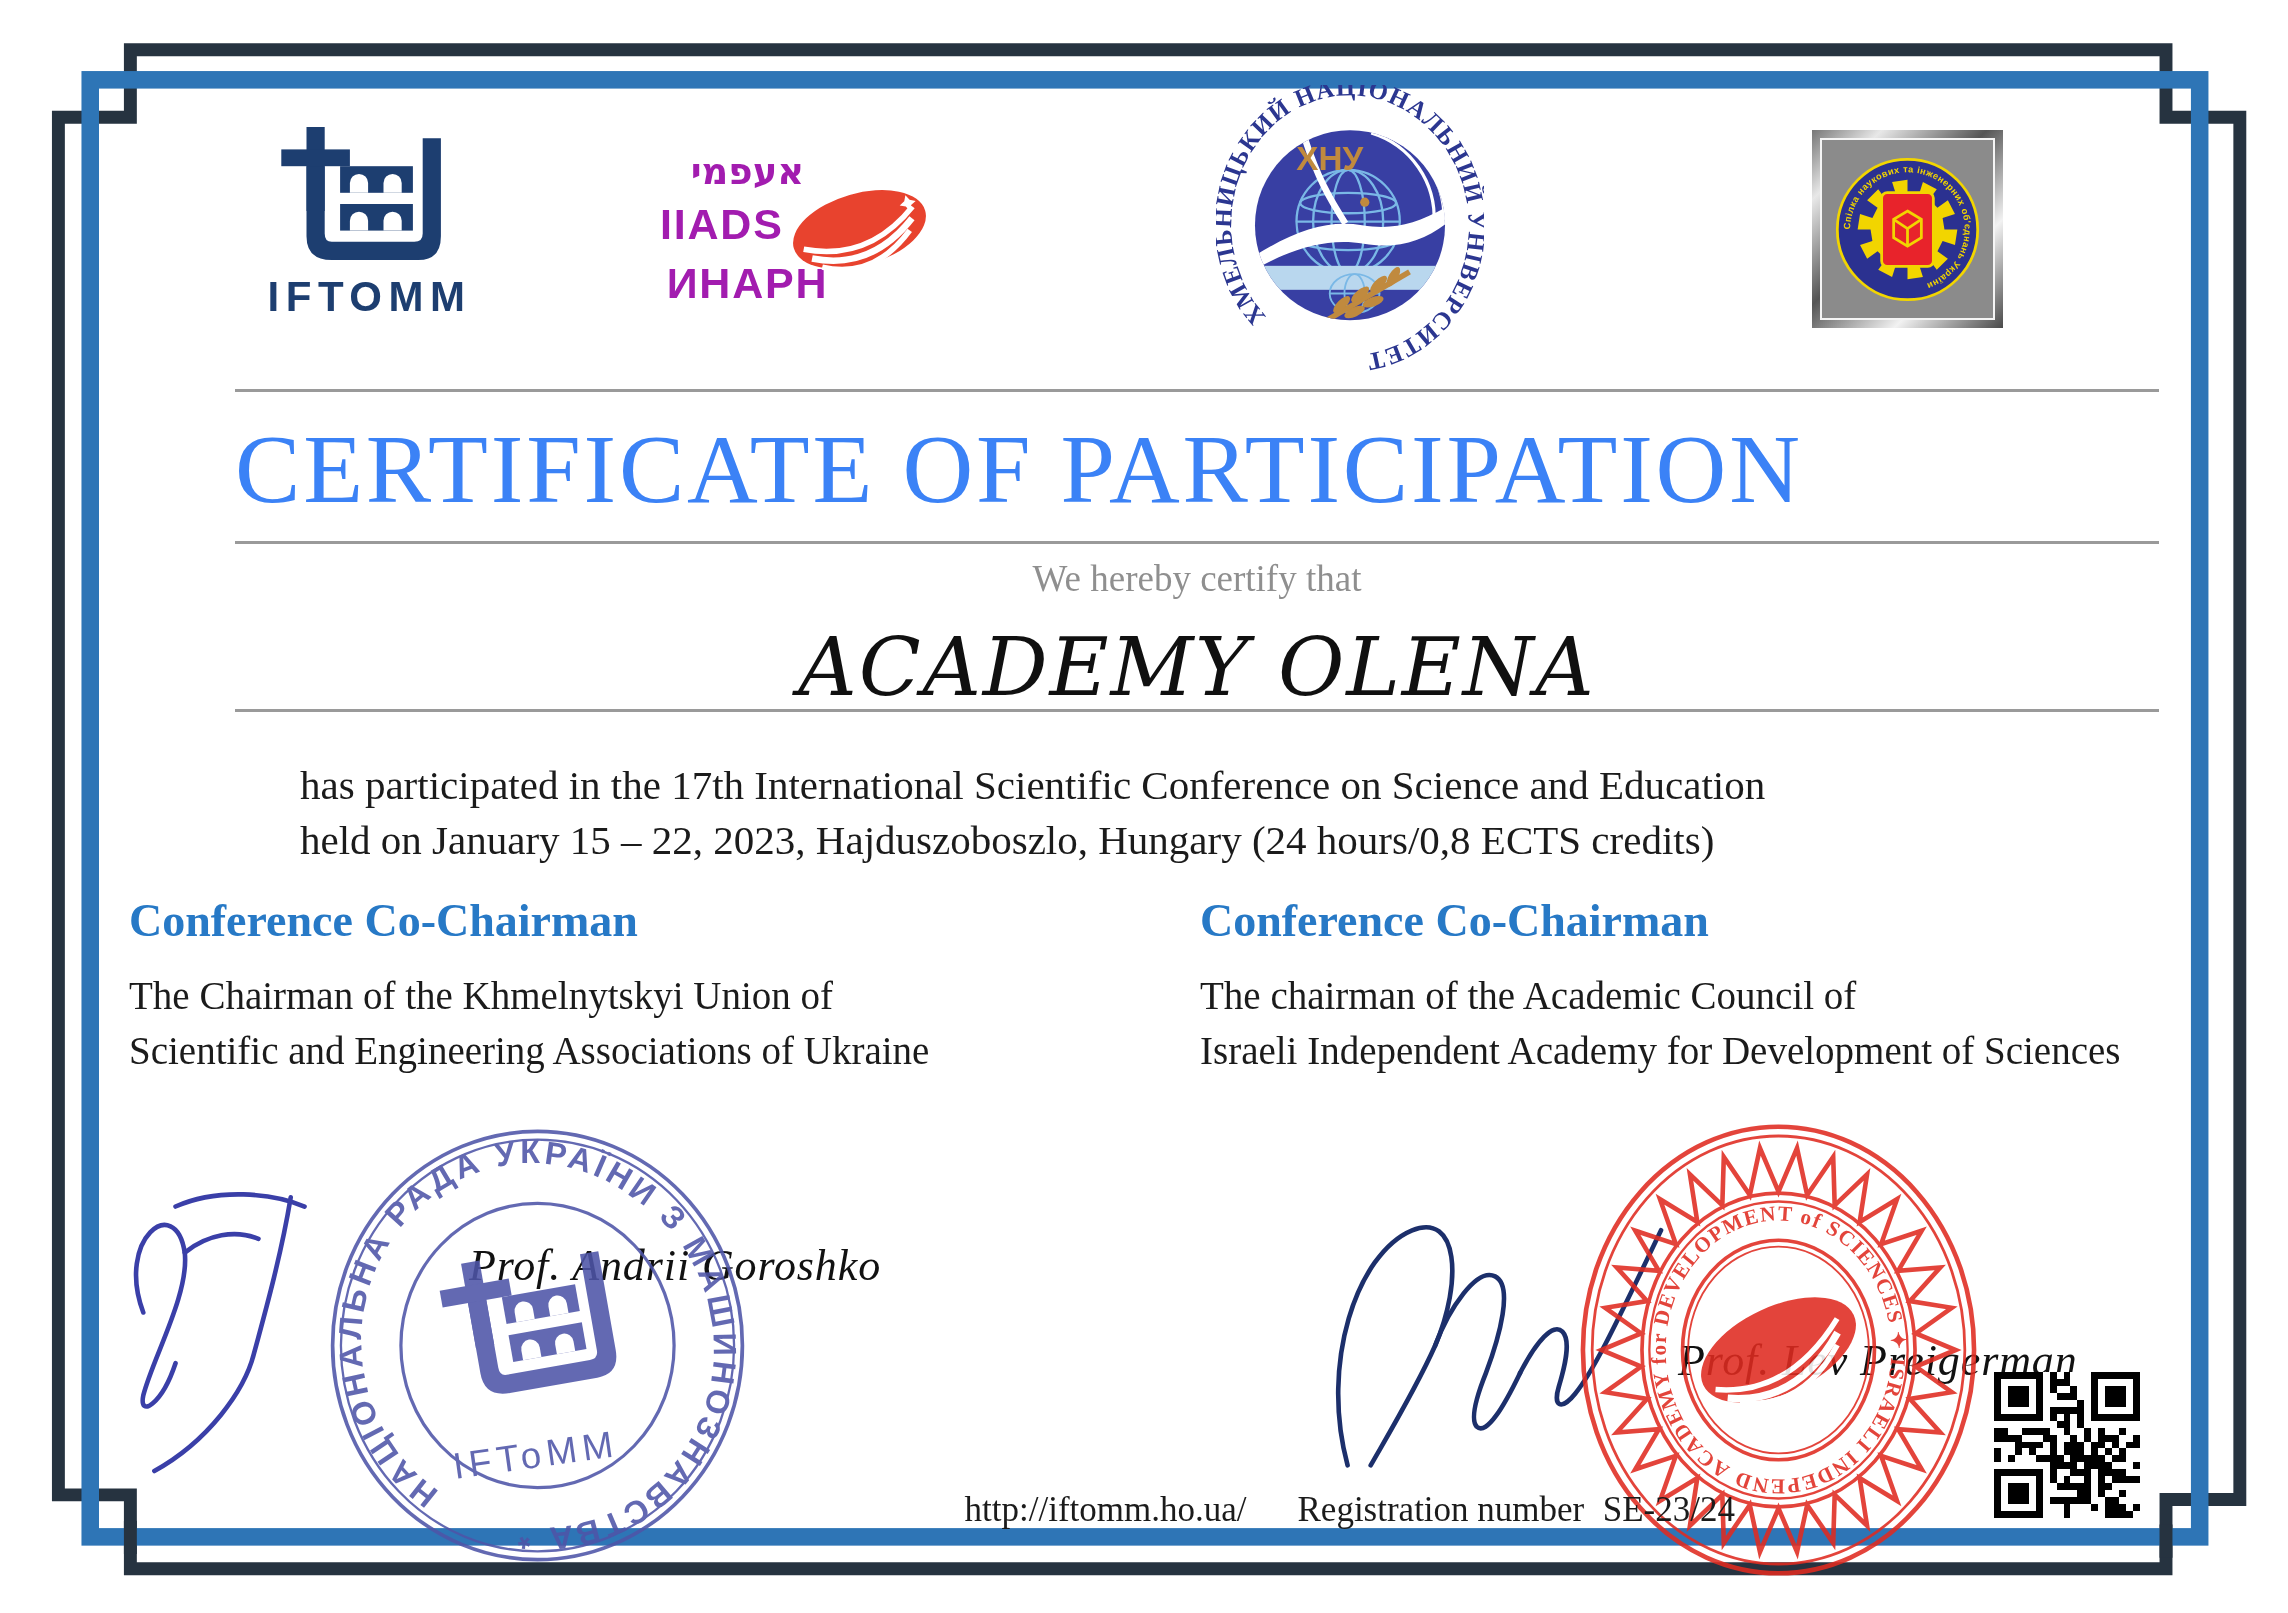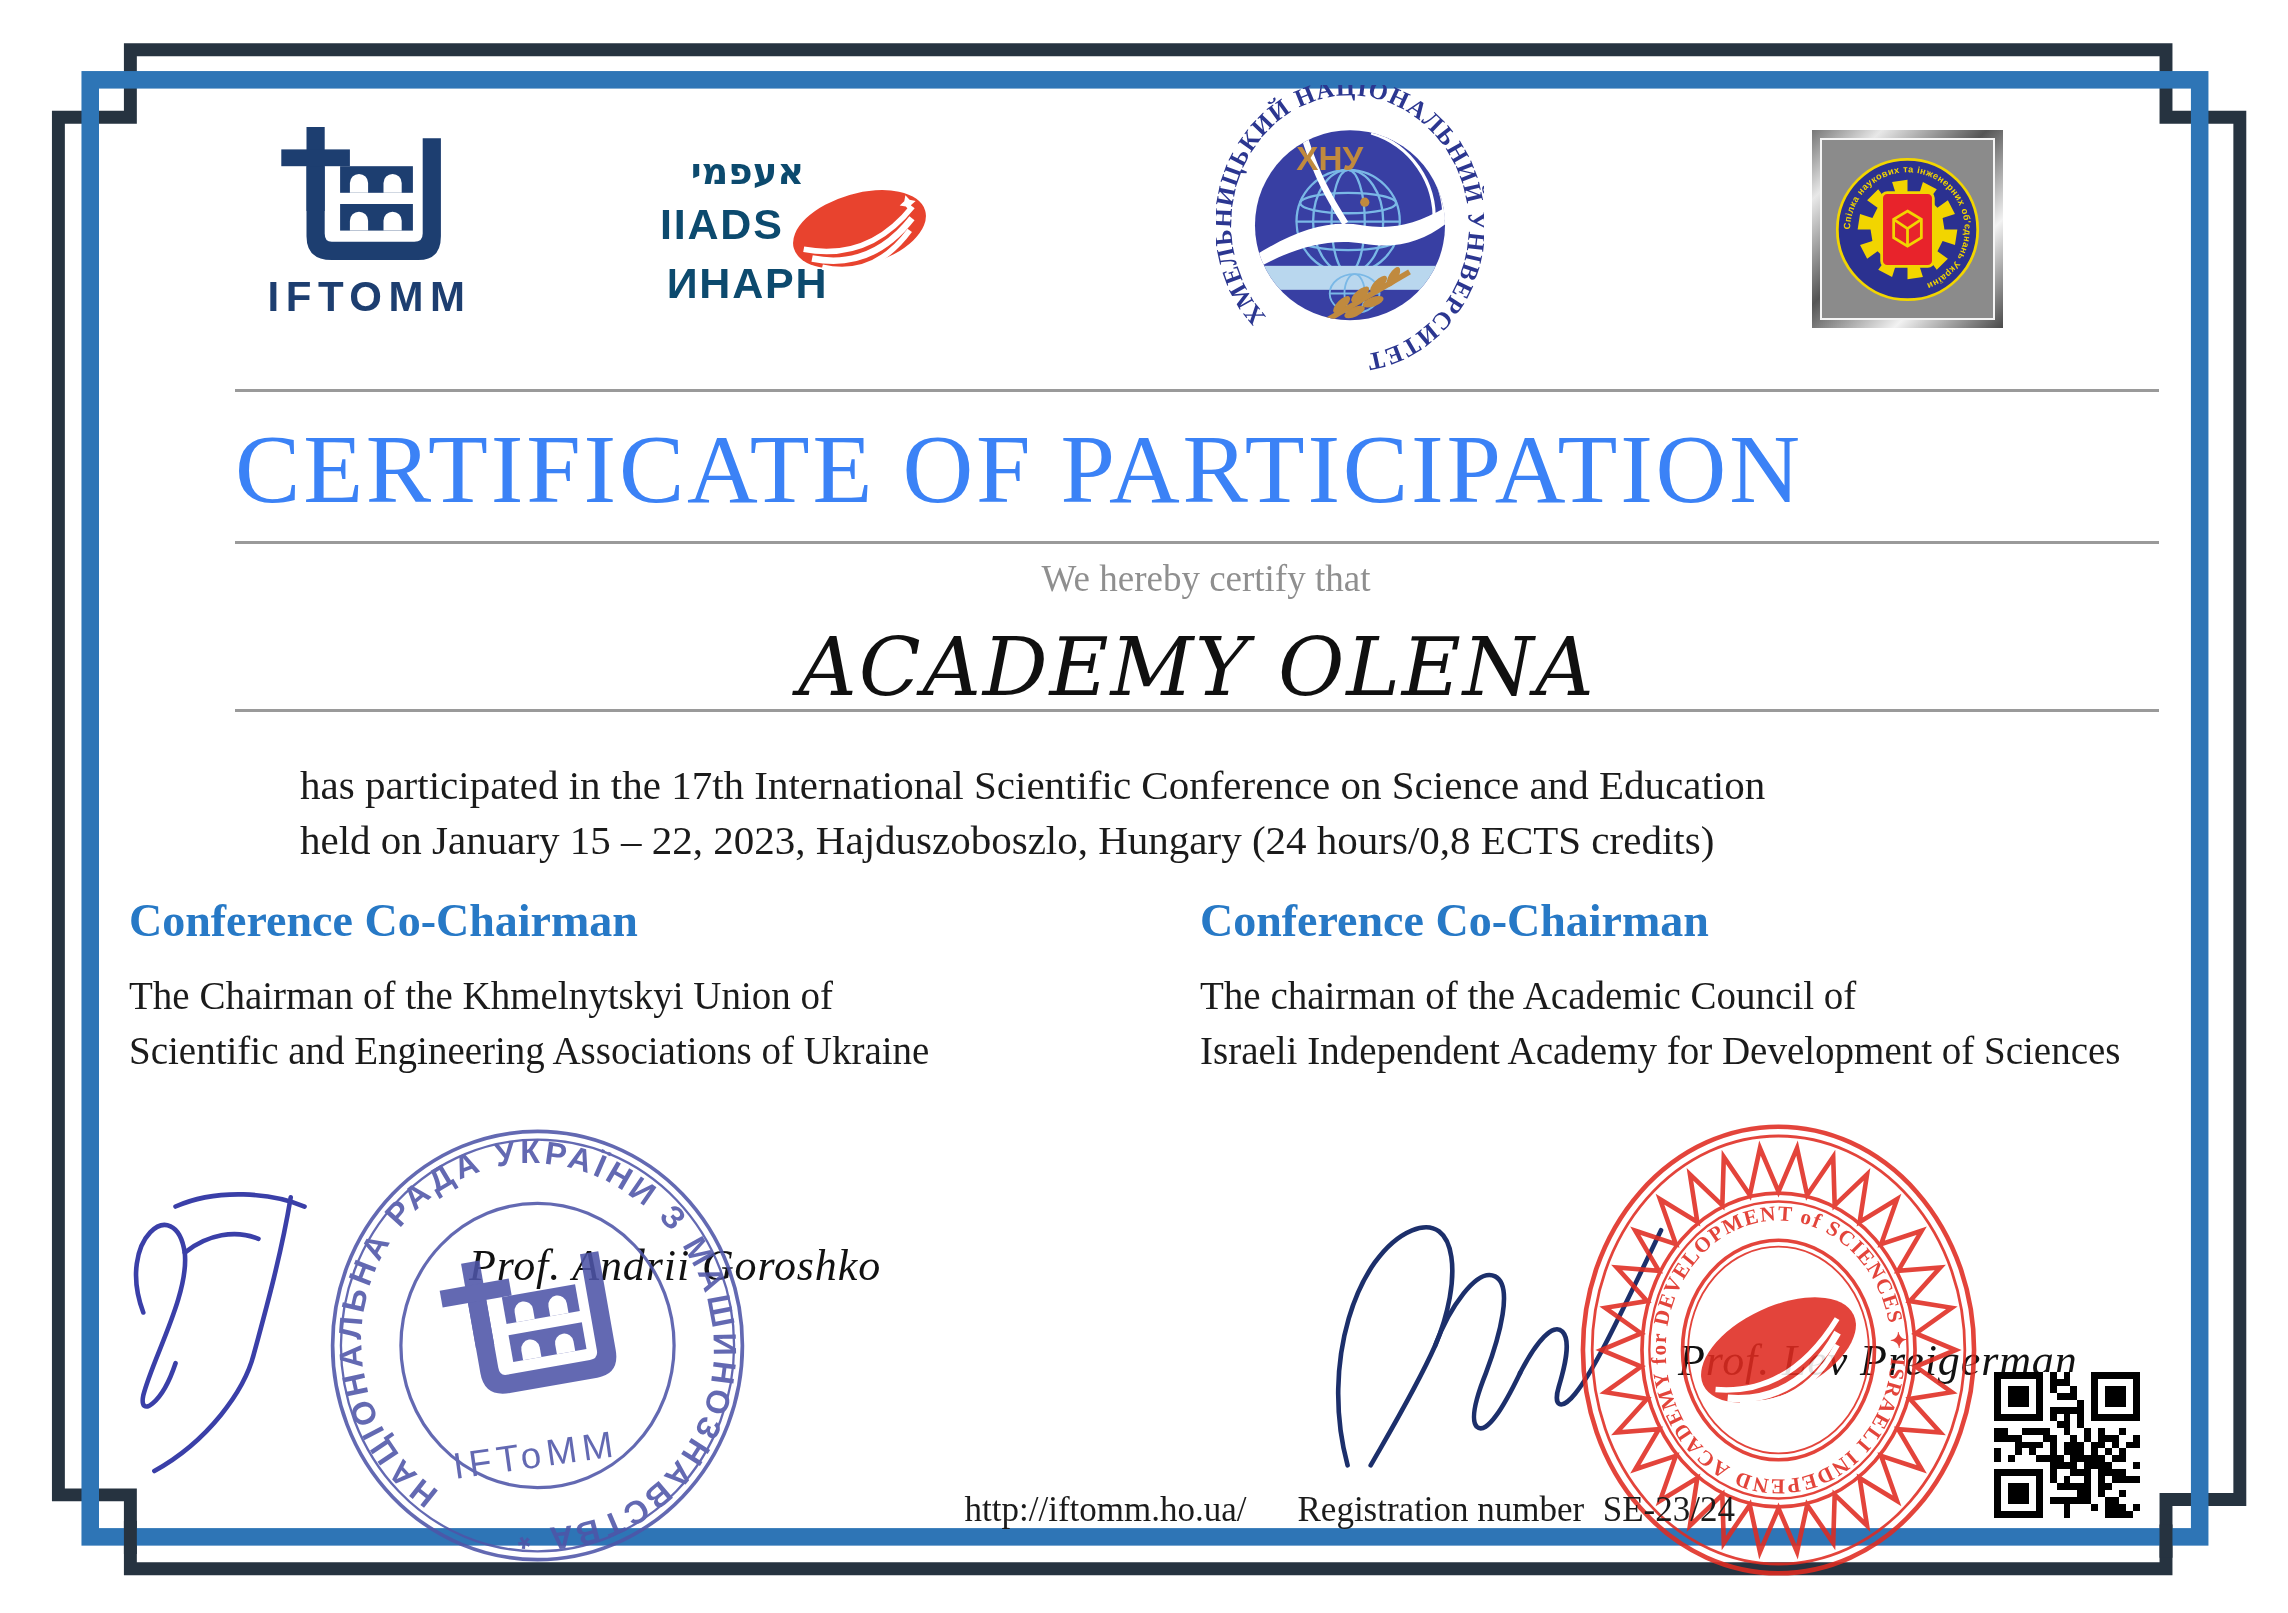--- a/index.html
+++ b/index.html
@@ -7,42 +7,42 @@
         font-family:"Liberation Serif",serif;color:#1b1b1b;}
   .abs{position:absolute;}
   
   #frame-svg{position:absolute;left:0;top:0;z-index:1;}
   
   .rule{position:absolute;height:2.8px;background:#9a9a9a;z-index:2;}
   
   .title{position:absolute;left:235px;top:408px;width:1924px;
          font-size:98px;font-weight:normal;letter-spacing:2.8px;color:#3b82f6;
          line-height:1.25;z-index:2;}
-  .certify{position:absolute;left:244px;top:557px;width:1924px;text-align:center;
+  .certify{position:absolute;left:235px;top:557px;width:1924px;text-align:center;
            font-size:37px;color:#8F8F8F;z-index:2;}
   .name{position:absolute;left:235px;top:620px;width:1924px;text-align:center;
         font-family:"DejaVu Serif",serif;font-style:italic;font-size:81px;
         letter-spacing:1.8px;color:#101010;z-index:2;}
   .body-text{position:absolute;left:300px;top:744px;width:1800px;font-size:41px;
              line-height:55px;color:#1b1b1b;z-index:2;margin-top:14px;}
   .chair{position:absolute;top:893px;z-index:2;}
   .chair .head{font-size:46px;font-weight:bold;color:#2779C6;line-height:1.2;}
   .chair .org{margin-top:20px;font-size:39px;line-height:55px;color:#1b1b1b;}
   .signer{position:absolute;font-style:italic;font-size:44px;color:#111;z-index:3;
           letter-spacing:0.9px;}
   .footer{position:absolute;left:600px;top:1490px;width:1135px;text-align:right;
           font-size:35px;color:#1b1b1b;z-index:6;white-space:nowrap;}
   .footer .lab{margin-left:51px;}
   .footer .val{margin-left:18.5px;}
   
   .logo{position:absolute;z-index:2;}
   .iftomm-label{margin-top:1.8px;text-align:center;font-family:"Liberation Sans",sans-serif;
     font-size:42px;font-weight:bold;color:#1d3e70;letter-spacing:6.5px;}
   .iiads-col{position:absolute;left:660px;top:150px;width:175px;z-index:2;
-    font-family:"Liberation Sans",sans-serif;font-weight:bold;color:#0c4a6e;}
+    font-family:"Liberation Sans",sans-serif;font-weight:bold;color:#a21caf;}
   .iiads-col .heb{font-family:"DejaVu Sans",sans-serif;font-size:37px;text-align:center;}
   .iiads-col .lat{font-size:43px;letter-spacing:1.8px;margin-top:7.4px;text-align:left;}
   .iiads-col .cyr{font-size:43px;letter-spacing:1.8px;margin-top:9.2px;text-align:center;}
   .union-frame{position:absolute;left:1812px;top:130px;width:191px;height:198px;z-index:2;
     background:linear-gradient(135deg,#777 0%,#e8e8e8 18%,#555 45%,#f2f2f2 72%,#4a4a4a 100%);
     box-sizing:border-box;padding:8.3px;}
   .union-inner{width:100%;height:100%;background:#8b8b8b;border:2.8px solid #f5f5f5;
     box-sizing:border-box;display:flex;align-items:center;justify-content:center;}
   .sig{position:absolute;z-index:3;}
   .stamp{position:absolute;z-index:4;opacity:.88;}

